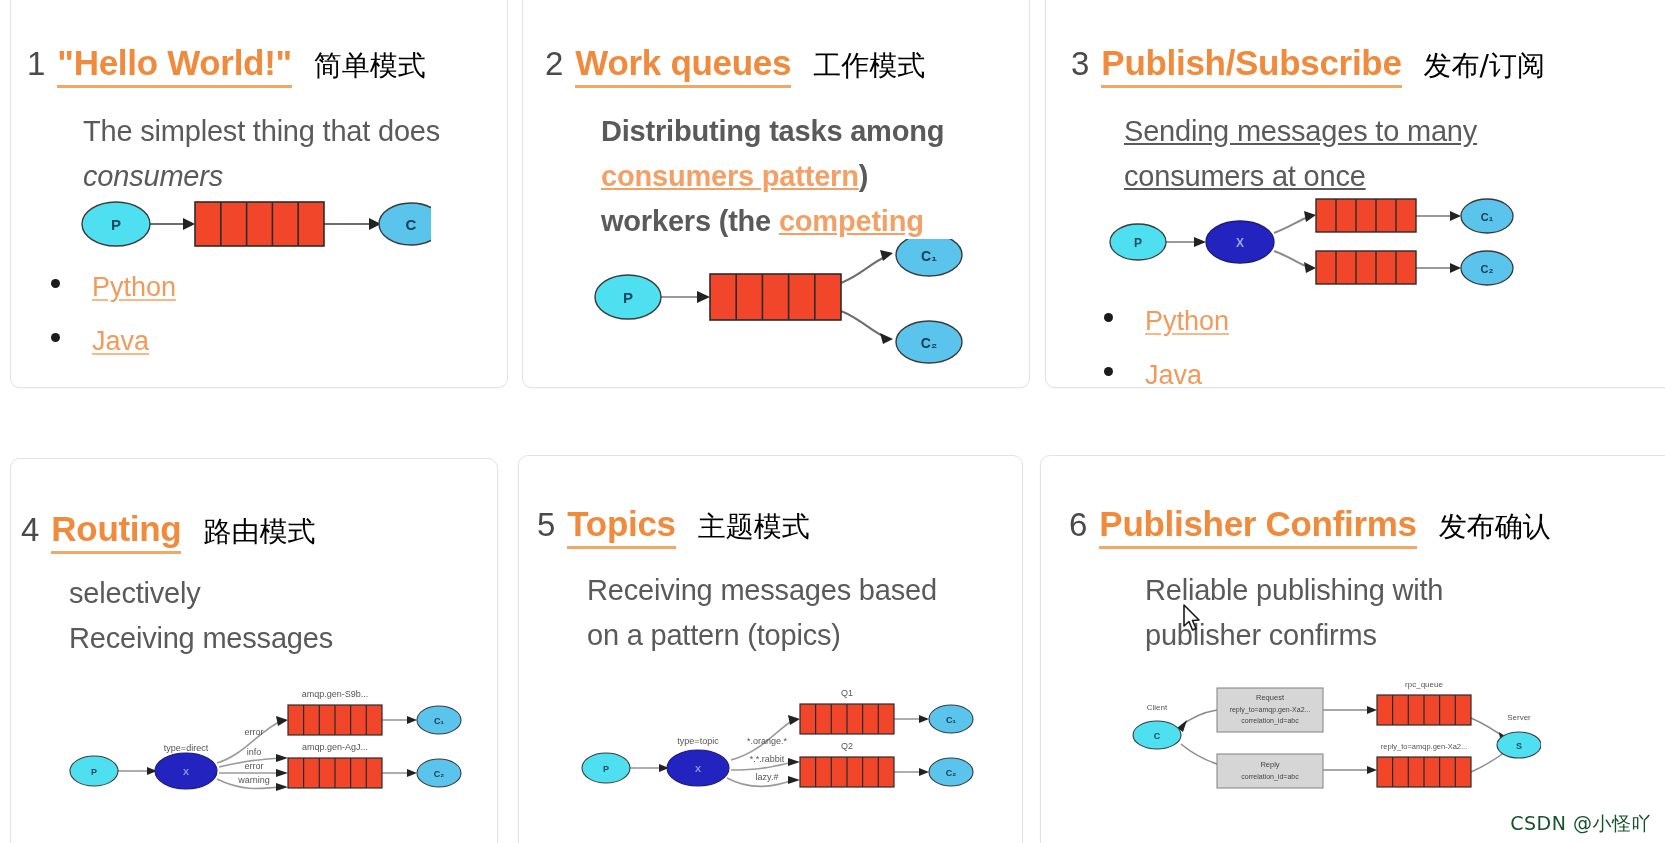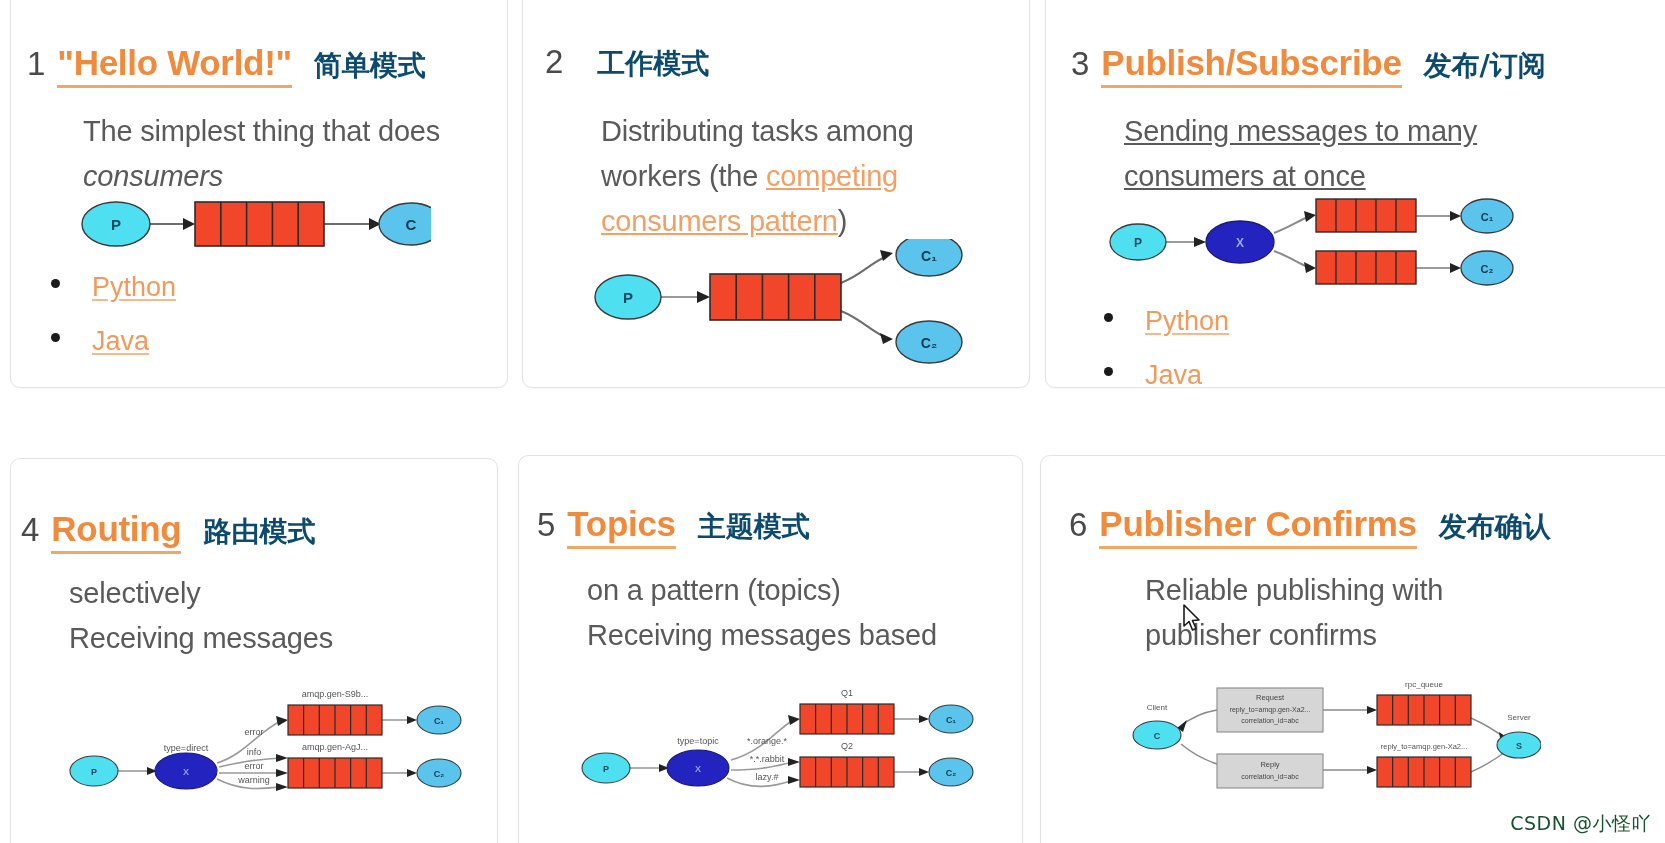--- a/index.html
+++ b/index.html
@@ -49,23 +49,23 @@
   }
   .hdr-title {
     color: #f08a3c;
     font-size: 35px;
     font-weight: 700;
     border-bottom: 3px solid #f0a868;
     padding-bottom: 2px;
     letter-spacing: -0.3px;
   }
   .hdr-cn {
-    color: #0c4a6e;
+    color: #000000;
     font-size: 28px;
-    font-weight: 700;
+    font-weight: 400;
     margin-left: 22px;
     font-family: "DejaVu Sans", sans-serif;
   }
 
   
   .body-text {
     position: absolute;
     color: #5a5a5a;
     font-size: 29px;
     line-height: 45px;
@@ -163,30 +163,31 @@
           <span class="txt">Java</span>
         </li>
       </ul>
     </div>
   </div>
 
   <div class="card" id="card-2">
     <div class="card-inner">
       <div class="hdr" style="left:22px; top:52px;">
         <span class="hdr-num">2</span>
+        <span class="hdr-title">Work queues</span>
         <span class="hdr-cn">工作模式</span>
       </div>
 
-      <div class="body-text" style="left:78px; top:118px; width:400px;">
+      <div class="body-text" style="left:78px; top:118px; width:400px;font-weight:bold;">
         <div>Distributing tasks among</div>
         <div>
-          <span>workers (the </span><span class="lnk">competing</span>
+          <span class="lnk">consumers pattern</span><span>)</span>
         </div>
         <div>
-          <span class="lnk">consumers pattern</span><span>)</span>
+          <span>workers (the </span><span class="lnk">competing</span>
         </div>
       </div>
 
       <div class="diagram" style="left:70px; top:248px;">
         <svg width="400" height="130" viewBox="0 0 400 130">
           <line x1="64" y1="58" x2="104" y2="58" stroke="#9a9a9a" stroke-width="2"></line>
           <polygon points="104,52 117,58 104,64" fill="#222"></polygon>
           <path d="M248,44 C268,36 278,24 292,18" stroke="#6d6d6d" stroke-width="2" fill="none"></path>
           <polygon points="287,11 300,14 290,22" fill="#222"></polygon>
           <path d="M248,72 C268,80 278,92 292,98" stroke="#6d6d6d" stroke-width="2" fill="none"></path>
@@ -342,22 +343,22 @@
 
   <div class="card" id="card-5">
     <div class="card-inner">
       <div class="hdr" style="left:18px; top:48px;">
         <span class="hdr-num">5</span>
         <span class="hdr-title">Topics</span>
         <span class="hdr-cn">主题模式</span>
       </div>
 
       <div class="body-text" style="left:68px; top:112px; width:420px;">
+        <div>Receiving messages based</div>
         <div>on a pattern (topics)</div>
-        <div>Receiving messages based</div>
       </div>
 
       <div class="diagram" style="left:62px; top:200px;">
         <svg width="410" height="140" viewBox="0 0 410 140">
           <line x1="48" y1="112" x2="78" y2="112" stroke="#9a9a9a" stroke-width="1.6"></line>
           <polygon points="78,108 88,112 78,116" fill="#222"></polygon>
           <path d="M150,104 C180,96 196,74 212,64" stroke="#9a9a9a" stroke-width="1.6" fill="none"></path>
           <polygon points="207,59 219,63 209,69" fill="#222"></polygon>
           <path d="M150,114 C180,114 196,110 212,106" stroke="#9a9a9a" stroke-width="1.6" fill="none"></path>
           <polygon points="207,102 219,106 207,110" fill="#222"></polygon>

